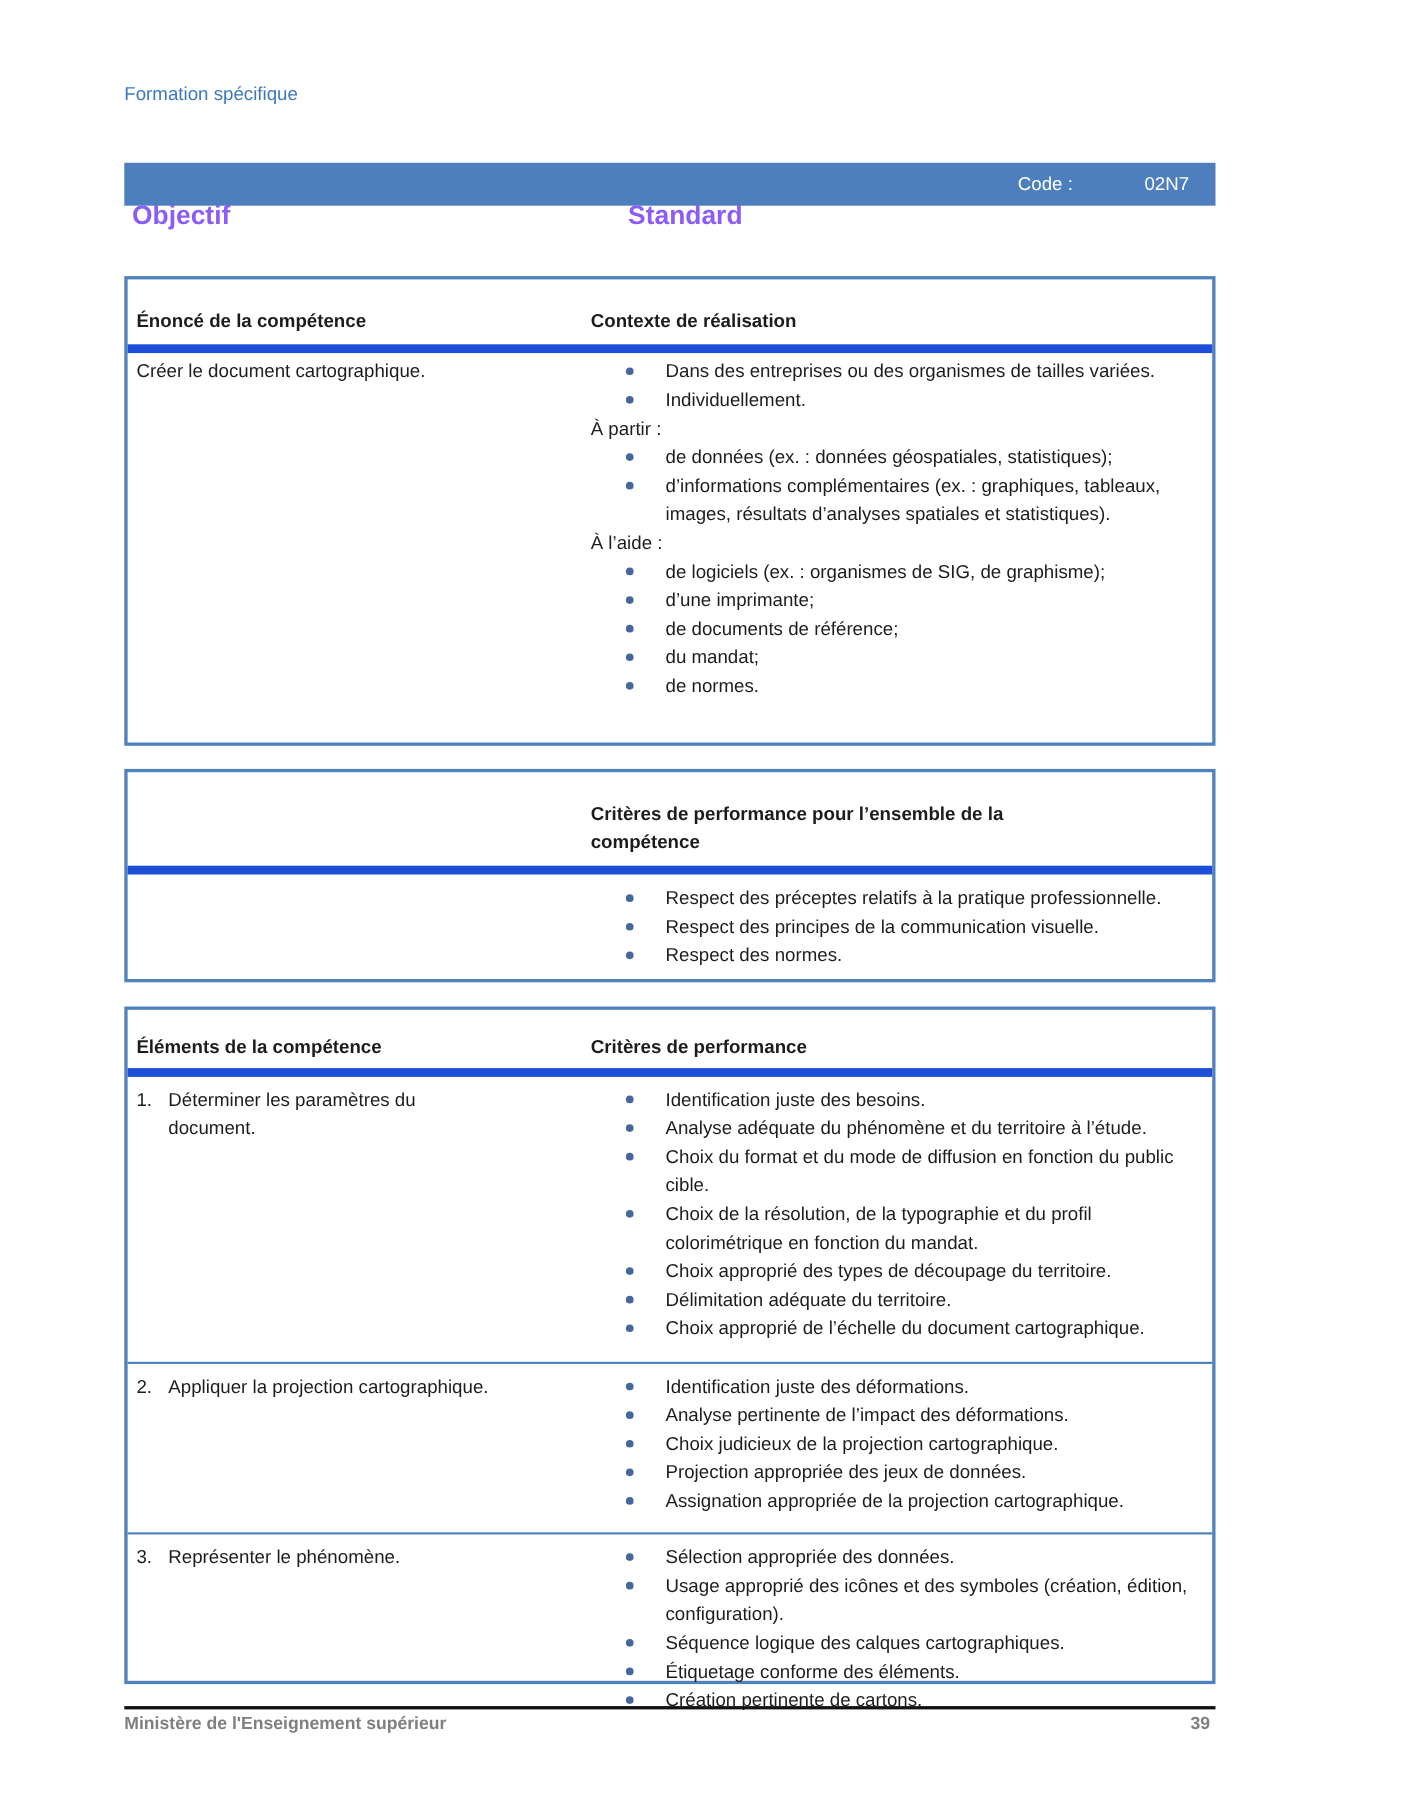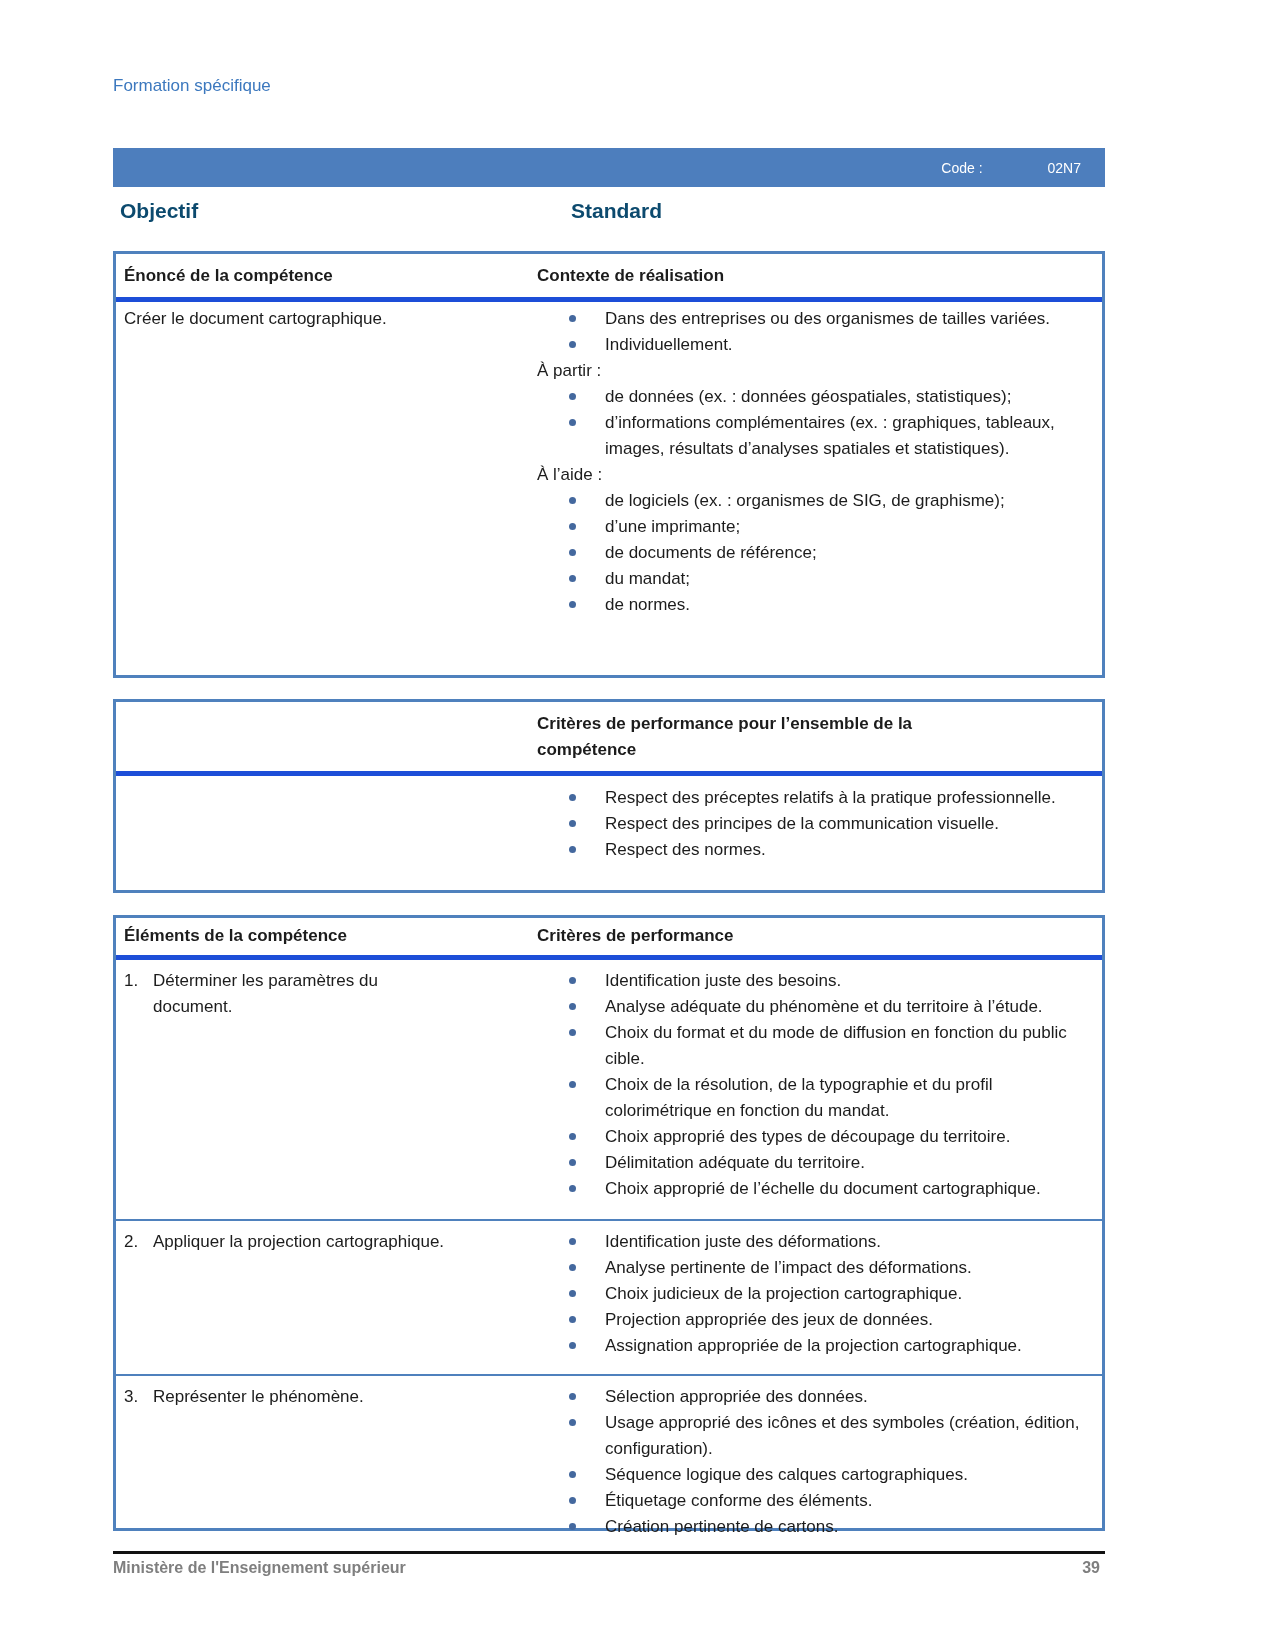--- a/index.html
+++ b/index.html
@@ -4,34 +4,34 @@
 <style>
   html,body{margin:0;padding:0;background:#ffffff;}
   .page{
     position:relative;width:1275px;height:1650px;background:#ffffff;overflow:hidden;
     font-family:"Liberation Sans",sans-serif;font-size:17px;line-height:26px;color:#1c1c1c;
   }
   .section-label{position:absolute;left:113px;top:76px;color:#3c78be;font-size:17px;line-height:20px;}
   
   .code-bar{
     position:absolute;left:113px;top:148px;width:992px;height:39px;background:#4d7ebd;
-    color:#ffffff;display:flex;align-items:center;justify-content:flex-end;font-size:14px;
+    color:#ffffff;display:flex;align-items:center;justify-content:flex-end;font-size:17px;
   }
   .code-bar .code-label{margin-right:65px;}
   .code-bar .code-value{margin-right:24px;}
   
-  .col-titles{position:absolute;left:113px;top:196px;width:992px;height:30px;color:#0c4a6e;font-weight:bold;font-size:21px;line-height:30px;}
+  .col-titles{position:absolute;left:113px;top:182px;width:992px;height:30px;color:#8b5cf6;font-weight:bold;font-size:24px;line-height:30px;}
   .t-objectif{position:absolute;left:7px;top:0;}
   .t-standard{position:absolute;left:458px;top:0;}
   
   .box{position:absolute;left:113px;width:992px;border:3px solid #4f81bd;box-sizing:border-box;background:#fff;}
   #t1{top:251px;height:427px;}
   #t2{top:699px;height:194px;}
   #t3{top:915px;height:616px;}
-  .hrow{display:flex;border-bottom:5px solid #1d4ed8;font-weight:bold;padding-top:9px;padding-bottom:8px;}
+  .hrow{display:flex;border-bottom:8px solid #1d4ed8;font-weight:bold;padding-top:9px;padding-bottom:8px;margin-top:16px;}
   #t3 .hrow{padding-top:5px;padding-bottom:6px;}
   .brow{display:flex;padding-top:4px;padding-bottom:8px;}
   .cell-l{width:421px;padding-left:8px;box-sizing:border-box;flex:none;}
   .cell-r{flex:1;min-width:0;}
   .hdr-narrow{max-width:470px;}
   .statement{max-width:305px;}
   
   .li{position:relative;padding-left:68px;}
   .li .dot{position:absolute;left:32px;top:9px;width:7px;height:7px;border-radius:50%;background:#44689e;}
   .li.plain{padding-left:0;}

